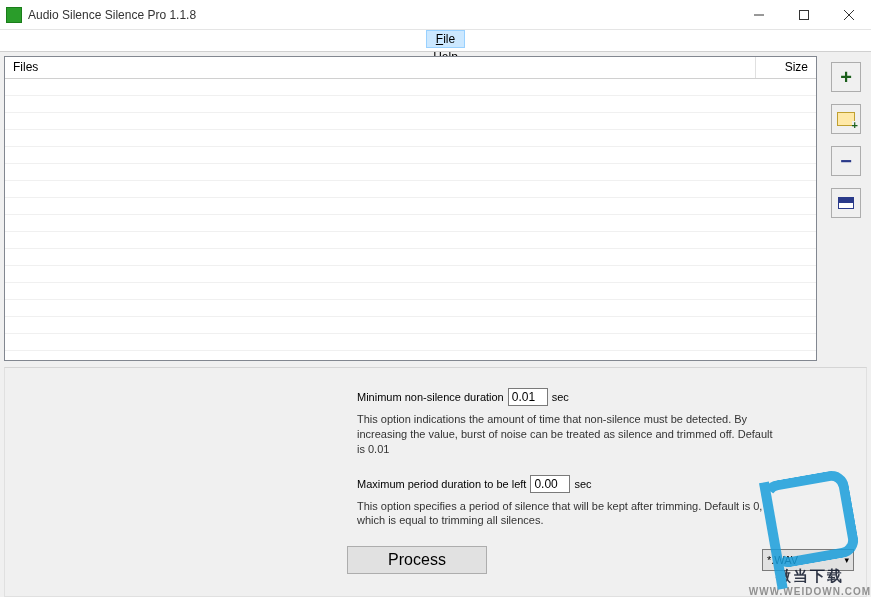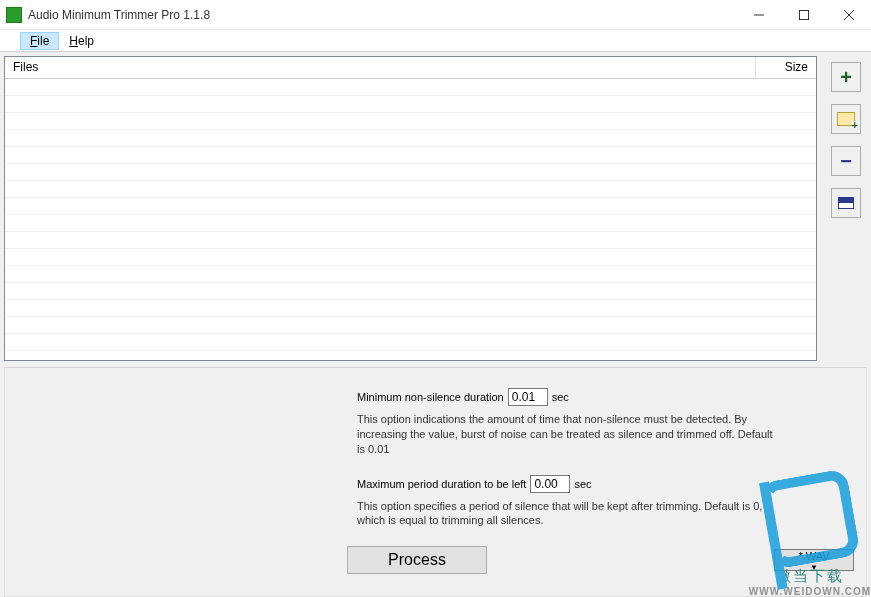--- a/index.html
+++ b/index.html
@@ -2,21 +2,21 @@
 <html><head>
 <meta charset="utf-8">
 <style>
 * { box-sizing: border-box; margin: 0; padding: 0; }
 body { font-family: "Segoe UI", Tahoma, sans-serif; font-size: 12px; background: #f0f0f0; width: 871px; height: 597px; overflow: hidden; position: relative; }
 .titlebar { height: 30px; background: #fff; display: flex; align-items: center; padding-left: 6px; border-bottom: 1px solid #e5e5e5; }
 .titlebar .app-icon { width: 16px; height: 16px; background: #2a9d2a; border: 1px solid #1a7d1a; margin-right: 6px; display: inline-block; }
 .titlebar .title { flex: 1; color: #333; }
 .win-controls { display: flex; height: 100%; }
 .win-btn { width: 45px; display: flex; align-items: center; justify-content: center; color: #333; font-size: 10px; }
-.menubar { height: 22px; background: #fff; display: flex; align-items: center; padding-left: 20px; border-bottom: 1px solid #d0d0d0; }
+.menubar { height: 22px; background: #fff; display: flex; align-items: center; padding-left: 20px; border-bottom: 1px solid #d0d0d0; flex-direction: column; }
 .menu-item { padding: 2px 10px; cursor: default; }
 .menu-item.active { background: #cce8ff; border: 1px solid #99d1ff; padding: 1px 9px; }
 .menu-item u { text-decoration: underline; }
 .content { background: #f0f0f0; padding: 4px 4px 0 4px; height: calc(597px - 52px); display: flex; flex-direction: column; justify-content: center; }
 .top-row { display: flex; }
 .filelist-wrap { flex: 1; }
 .filelist { background: #fff; border: 1px solid #828790; height: 305px; }
 .filelist-header { display: flex; border-bottom: 1px solid #d0d0d0; height: 22px; background: #fff; }
 .fh-files { flex: 1; padding: 3px 8px; border-right: 1px solid #e0e0e0; }
 .fh-size { width: 60px; padding: 3px 8px; text-align: right; }
@@ -28,34 +28,34 @@
 .folder-plus-icon { position: relative; width: 18px; height: 14px; background: #ffe9a8; border: 1px solid #c0a030; }
 .folder-plus-icon::after { content: "+"; position: absolute; right: -4px; bottom: -4px; font-size: 11px; color: #1a5f1a; font-weight: bold; background: #f0f0f0; line-height: 8px; }
 .minus-icon::before { content: "−"; font-size: 20px; color: #2a3a8a; font-weight: bold; }
 .clear-icon { width: 16px; height: 12px; background: linear-gradient(#2a3a8a 50%, #fff 50%); border: 1px solid #2a3a8a; }
 .bottom-panel { margin-top: 6px; border: 1px solid #e0e0e0; border-top: 1px solid #d5d5d5; background: #f0f0f0; padding: 20px 12px 10px 12px; flex: 1; position: relative; }
 .opt-row { display: flex; align-items: center; margin-left: 340px; margin-bottom: 6px; font-family: Tahoma, sans-serif; font-size: 11px; }
 .opt-input { width: 40px; border: 1px solid #7a7a7a; padding: 1px 3px; font-family: inherit; font-size: 12px; margin: 0 4px; }
 .opt-desc { margin-left: 340px; margin-bottom: 18px; font-family: Tahoma, sans-serif; font-size: 11px; color: #333; max-width: 420px; line-height: 1.35; }
 .bottom-controls { display: flex; align-items: center; margin-top: 8px; }
 .process-btn { margin-left: 330px; width: 140px; height: 28px; background: #e1e1e1; border: 1px solid #adadad; cursor: default; font-family: Tahoma, sans-serif; font-size: 16px; }
-.format-select { margin-left: auto; width: 80px; height: 22px; border: 1px solid #7a7a7a; background: #e1e1e1; font-family: Tahoma, sans-serif; font-size: 11px; padding-left: 4px; display: flex; align-items: center; justify-content: space-between; padding-right: 4px; flex-direction: column; }
+.format-select { margin-left: auto; width: 92px; height: 22px; border: 1px solid #7a7a7a; background: #e1e1e1; font-family: Tahoma, sans-serif; font-size: 11px; padding-left: 4px; display: flex; align-items: center; justify-content: space-between; padding-right: 4px; }
 .format-select .chev { font-size: 9px; }
 .watermark { position: absolute; right: 0; bottom: 0; opacity: 0.85; pointer-events: none; text-align: center; }
 .watermark .dlogo { width: 88px; height: 88px; border: 10px solid #1a9edb; border-radius: 18px; border-left: 10px solid transparent; transform: rotate(-10deg); margin: 0 auto 4px; position: relative; }
 .watermark .dlogo::after { content: ""; position: absolute; left: -10px; top: -10px; width: 10px; height: 108px; background: #1a9edb; }
-.watermark .cn { font-size: 15px; color: #0f766e; font-weight: normal; letter-spacing: 2px; }
+.watermark .cn { font-size: 15px; color: #0f172a; font-weight: bold; letter-spacing: 2px; }
 .watermark .url { font-size: 10px; color: #808080; letter-spacing: 1px; font-weight: bold; }
 </style>
 </head>
 <body>
 
 <div class="titlebar">
   <span class="app-icon"></span>
-  <span class="title">Audio Minimum Trimmer Pro 1.1.8</span>
+  <span class="title">Audio Silence Silence Pro 1.1.8</span>
   <div class="win-controls">
     <div class="win-btn">
         <svg width="10" height="10">
           <line x1="0" y1="5" x2="10" y2="5" stroke="#333" stroke-width="1"></line>
         </svg>
       </div>
     <div class="win-btn">
         <svg width="10" height="10">
           <rect x="0.5" y="0.5" width="9" height="9" fill="none" stroke="#333" stroke-width="1"></rect>
         </svg>

